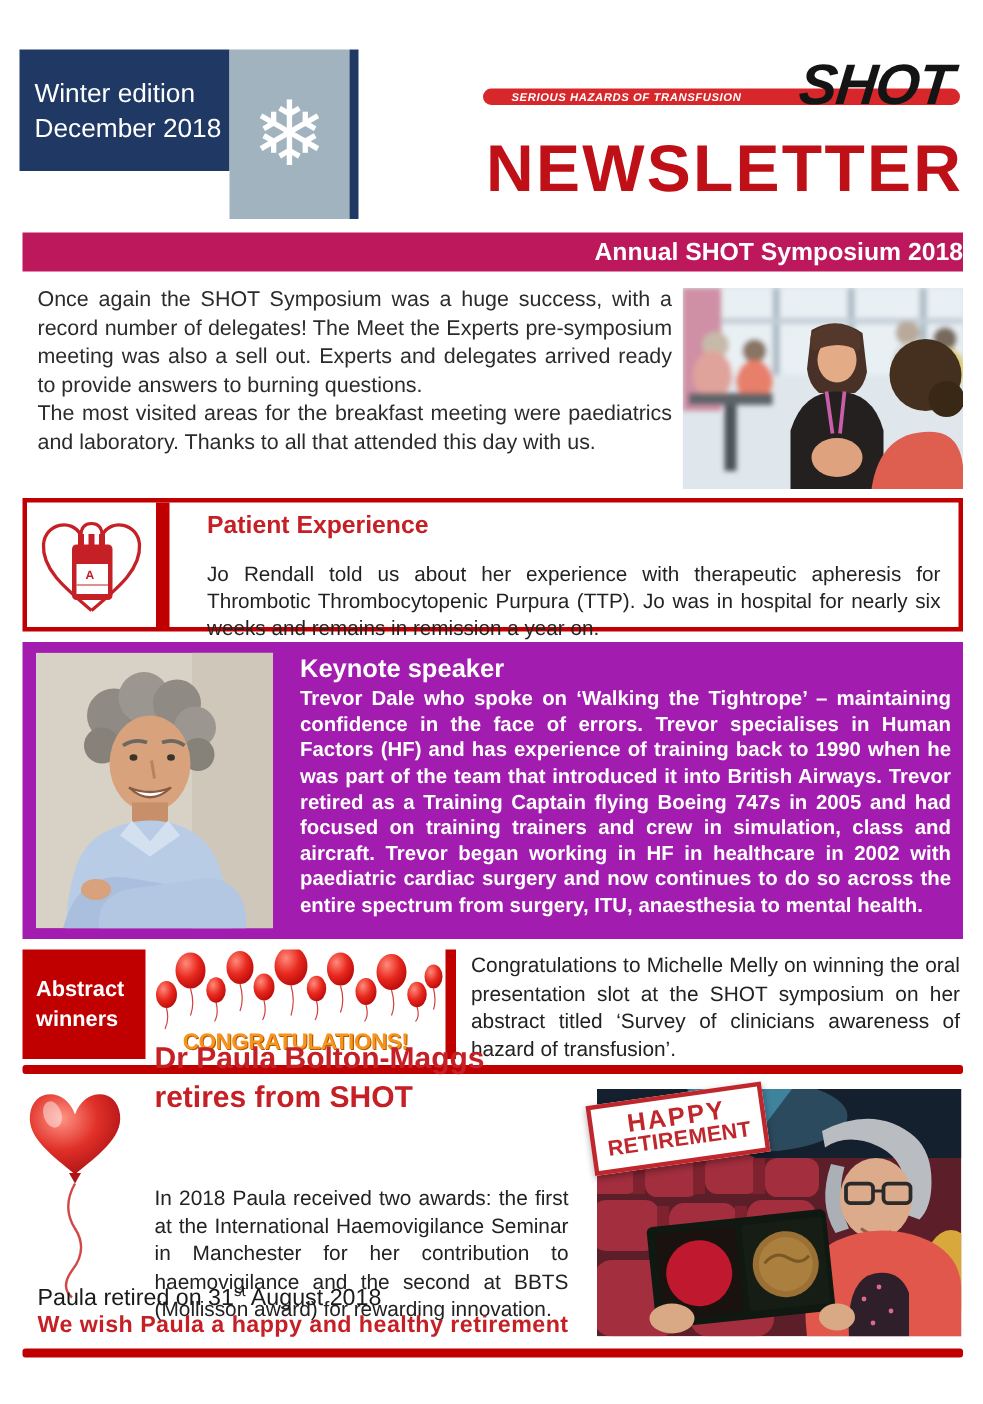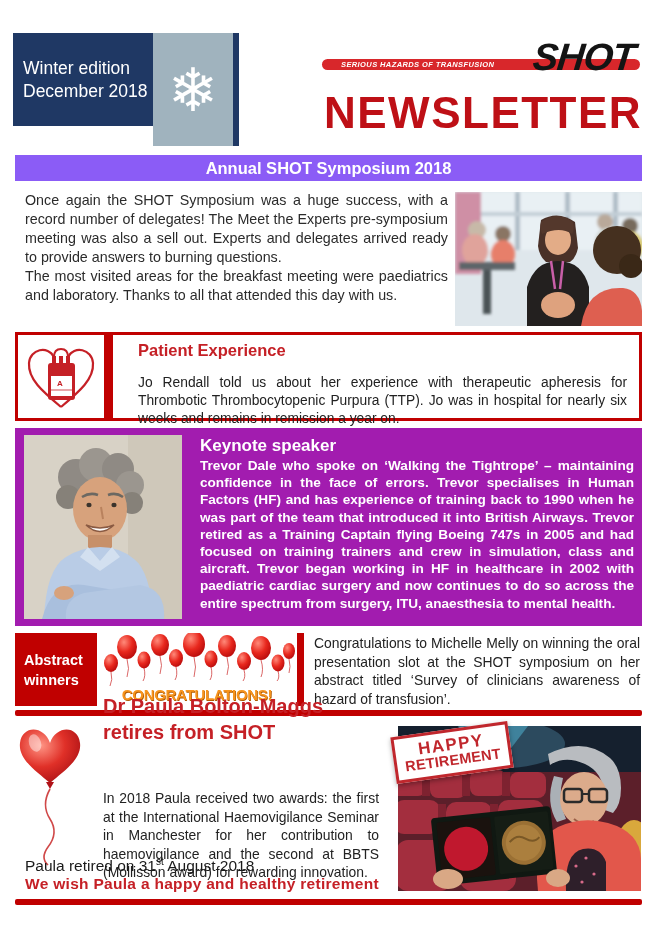--- a/index.html
+++ b/index.html
@@ -5,21 +5,21 @@
   * { box-sizing: border-box; margin: 0; padding: 0; }
   html,body { background:#ffffff; }
   body { font-family: "Liberation Sans", sans-serif; }
   .page {
     position: relative; width: 655px; height: 936px;
     background: #ffffff; overflow: hidden; margin: 0 auto;
   }
 
   
   #edition-box {
-    position:absolute; left:13px; top:33px; width:140px; height:93px;
+    position:absolute; left:13px; top:33px; width:140px; height:81px;
     background:#1F3864; color:#fff; display:flex; flex-direction:column;
     justify-content:center; padding-left:10px; font-size:17.5px; line-height:23px;
   }
   #snow-box {
     position:absolute; left:153px; top:33px; width:80px; height:113px;
     background:#A0B3BE; display:flex; align-items:center; justify-content:center;
   }
   #snow-box .flake { font-family:"DejaVu Sans", sans-serif; color:#fff; font-size:60px; line-height:1; }
   #navy-sliver { position:absolute; left:233px; top:33px; width:6px; height:113px; background:#1F3864; }
 
@@ -31,22 +31,22 @@
   #logo-shot {
     position:absolute; left:533px; top:38px; font-size:38px; font-weight:bold; font-style:italic;
     color:#141414; transform:skewX(-6deg); letter-spacing:-1px; line-height:1;
   }
   #logo-newsletter {
     position:absolute; left:324px; top:91px; width:320px; font-size:44px; font-weight:bold;
     color:#BE1016; letter-spacing:1.5px; line-height:1; white-space:nowrap;
   }
 
   #banner {
-    position:absolute; left:15px; top:155px; width:627px; height:26px; background:#8b5cf6;
-    color:#fff; font-weight:bold; font-size:16.5px; text-align:center; line-height:26px;
+    position:absolute; left:15px; top:155px; width:627px; height:26px; background:#be185d;
+    color:#fff; font-weight:bold; font-size:16.5px; text-align:right; line-height:26px;
   }
 
   
   #intro-text { position:absolute; left:25px; top:191px; width:423px; font-size:14.3px; line-height:19px; text-align:justify; color:#2b2b2b; }
   #intro-text p + p { }
   #intro-photo { position:absolute; left:455px; top:192px; width:187px; height:134px; overflow:hidden; }
 
   
   #patient-box {
     position:absolute; left:15px; top:332px; width:627px; height:89px;

